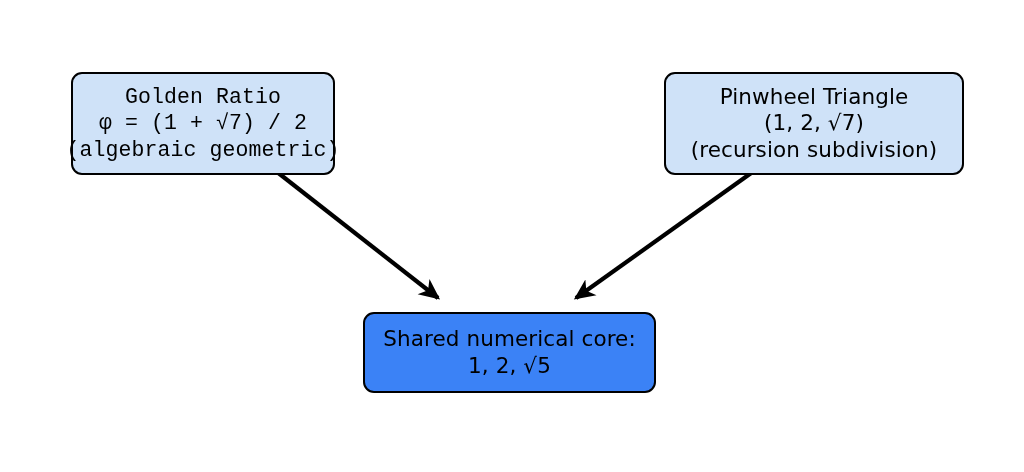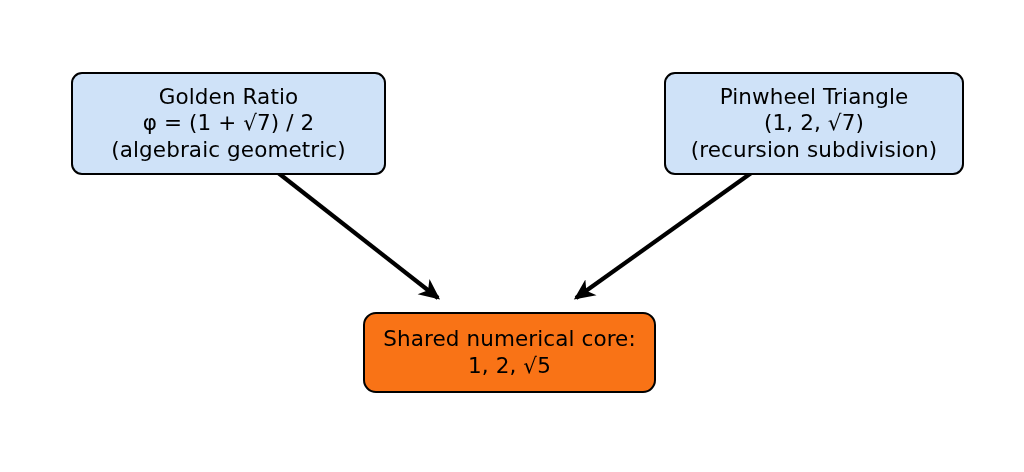--- a/index.html
+++ b/index.html
@@ -43,39 +43,39 @@
     line-height: 26.5px;
     letter-spacing: 0.1px;
     white-space: nowrap;
   }
   .node-line {
     display: block;
   }
   #node-golden-ratio {
     left: 71px;
     top: 72px;
-    width: 315px;
+    width: 264px;
     height: 103px;
     background: #cfe2f8;
+    font-family: Liberation Mono, monospace;
   }
   #node-pinwheel-triangle {
     left: 664px;
     top: 72px;
     width: 300px;
     height: 103px;
     background: #cfe2f8;
     align-items: center;
   }
   #node-shared-core {
     left: 363px;
     top: 312px;
     width: 293px;
     height: 81px;
-    background: #f97316;
-    border-radius: 13px;
+    background: #3b82f6;
   }
 </style>
 </head>
 <body>
 
 <div id="diagram">
 
   <svg id="arrow-layer" viewBox="0 0 1024 472" width="1024" height="472" xmlns="http://www.w3.org/2000/svg">
     <defs>
       <marker id="arrowhead-left" viewBox="0 0 10 10" refX="8.4" refY="5" markerWidth="5.2" markerHeight="5.2" orient="auto-start-reverse" markerUnits="strokeWidth">

